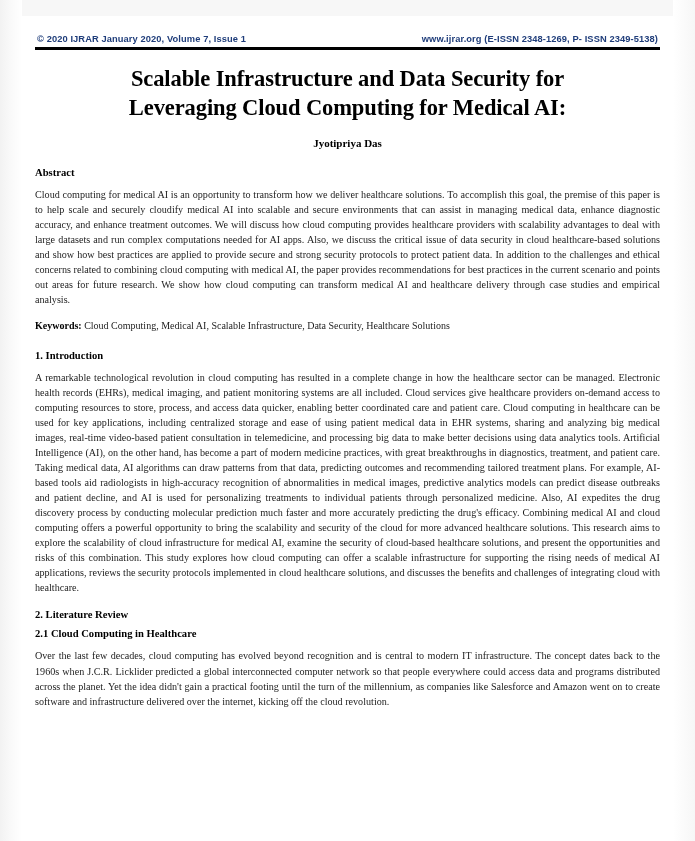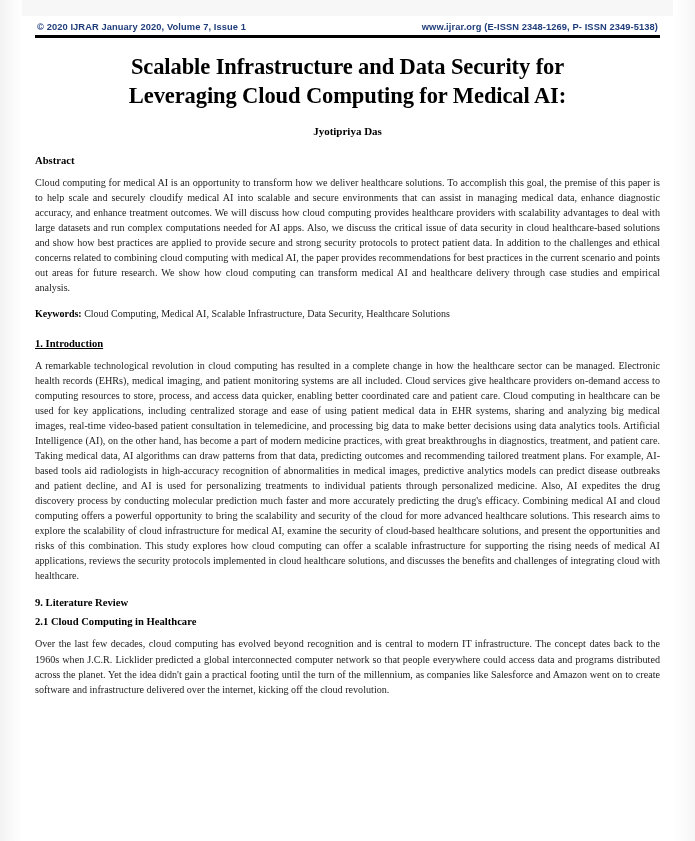--- a/index.html
+++ b/index.html
@@ -38,21 +38,21 @@
     background: #f7f7f7;
     pointer-events: none;
   }
 
   .page {
     position: absolute;
     top: 0; left: 0;
     width: 695px;
     height: 841px;
     box-sizing: border-box;
-    padding: 0 35px;
+    padding: 12px 35px;
   }
 
   
   .journal-header {
     display: flex;
     align-items: baseline;
     justify-content: space-between;
     padding-top: 22px;
     color: #1f3d7a;
     font-family: "Liberation Sans", "DejaVu Sans", sans-serif;
@@ -115,21 +115,21 @@
     font-size: 10px;
     line-height: 1.48;
     margin-top: 12px;
     color: #1c1c1c;
   }
   .keywords .kw-label {
     font-weight: bold;
     color: #000000;
   }
 
-  .intro-heading { margin-top: 16px; text-decoration: underline; }
+  .intro-heading { margin-top: 16px; }
   .lit-heading   { margin-top: 14px; }
   .sub-heading   { margin-top: 8px; }
 </style>
 </head>
 <body>
 
 <div class="scan-edge-top"></div>
 <div class="scan-edge-left"></div>
 <div class="scan-edge-right"></div>
 
@@ -152,18 +152,18 @@
   <p class="body-text">Cloud computing for medical AI is an opportunity to transform how we deliver healthcare solutions. To accomplish this goal, the premise of this paper is to help scale and securely cloudify medical AI into scalable and secure environments that can assist in managing medical data, enhance diagnostic accuracy, and enhance treatment outcomes. We will discuss how cloud computing provides healthcare providers with scalability advantages to deal with large datasets and run complex computations needed for AI apps. Also, we discuss the critical issue of data security in cloud healthcare-based solutions and show how best practices are applied to provide secure and strong security protocols to protect patient data. In addition to the challenges and ethical concerns related to combining cloud computing with medical AI, the paper provides recommendations for best practices in the current scenario and points out areas for future research. We show how cloud computing can transform medical AI and healthcare delivery through case studies and empirical analysis.</p>
 
   <p class="keywords">
     <span class="kw-label">Keywords:</span>
     <span>Cloud Computing, Medical AI, Scalable Infrastructure, Data Security, Healthcare Solutions</span>
   </p>
 
   <div class="section-heading intro-heading">1. Introduction</div>
   <p class="body-text">A remarkable technological revolution in cloud computing has resulted in a complete change in how the healthcare sector can be managed. Electronic health records (EHRs), medical imaging, and patient monitoring systems are all included. Cloud services give healthcare providers on-demand access to computing resources to store, process, and access data quicker, enabling better coordinated care and patient care. Cloud computing in healthcare can be used for key applications, including centralized storage and ease of using patient medical data in EHR systems, sharing and analyzing big medical images, real-time video-based patient consultation in telemedicine, and processing big data to make better decisions using data analytics tools. Artificial Intelligence (AI), on the other hand, has become a part of modern medicine practices, with great breakthroughs in diagnostics, treatment, and patient care. Taking medical data, AI algorithms can draw patterns from that data, predicting outcomes and recommending tailored treatment plans. For example, AI-based tools aid radiologists in high-accuracy recognition of abnormalities in medical images, predictive analytics models can predict disease outbreaks and patient decline, and AI is used for personalizing treatments to individual patients through personalized medicine. Also, AI expedites the drug discovery process by conducting molecular prediction much faster and more accurately predicting the drug's efficacy. Combining medical AI and cloud computing offers a powerful opportunity to bring the scalability and security of the cloud for more advanced healthcare solutions. This research aims to explore the scalability of cloud infrastructure for medical AI, examine the security of cloud-based healthcare solutions, and present the opportunities and risks of this combination. This study explores how cloud computing can offer a scalable infrastructure for supporting the rising needs of medical AI applications, reviews the security protocols implemented in cloud healthcare solutions, and discusses the benefits and challenges of integrating cloud with healthcare.</p>
 
-  <div class="section-heading lit-heading">9. Literature Review</div>
+  <div class="section-heading lit-heading">2. Literature Review</div>
 
   <div class="section-heading sub-heading">2.1 Cloud Computing in Healthcare</div>
   <p class="body-text">Over the last few decades, cloud computing has evolved beyond recognition and is central to modern IT infrastructure. The concept dates back to the 1960s when J.C.R. Licklider predicted a global interconnected computer network so that people everywhere could access data and programs distributed across the planet. Yet the idea didn't gain a practical footing until the turn of the millennium, as companies like Salesforce and Amazon went on to create software and infrastructure delivered over the internet, kicking off the cloud revolution.</p>
 
 </div>
 
 </body></html>

